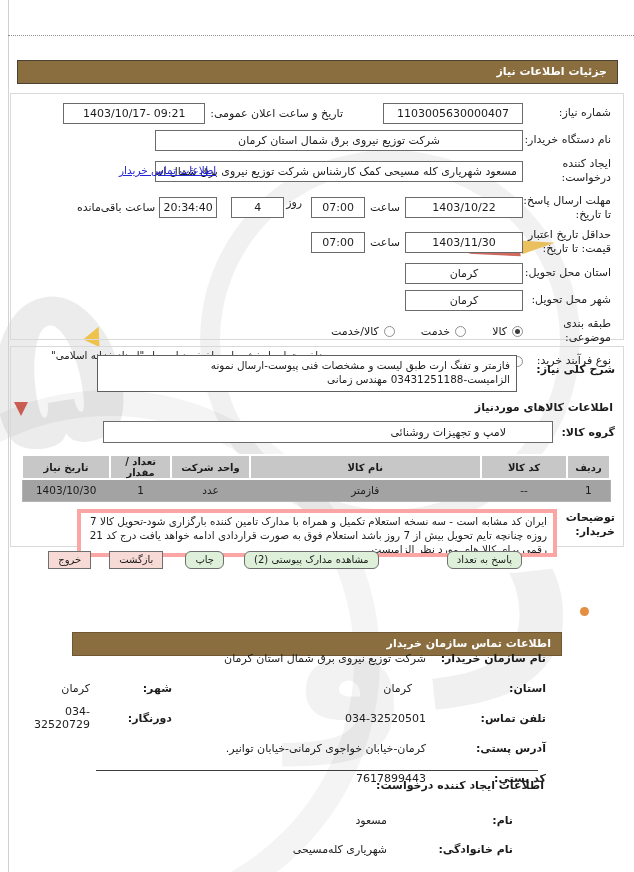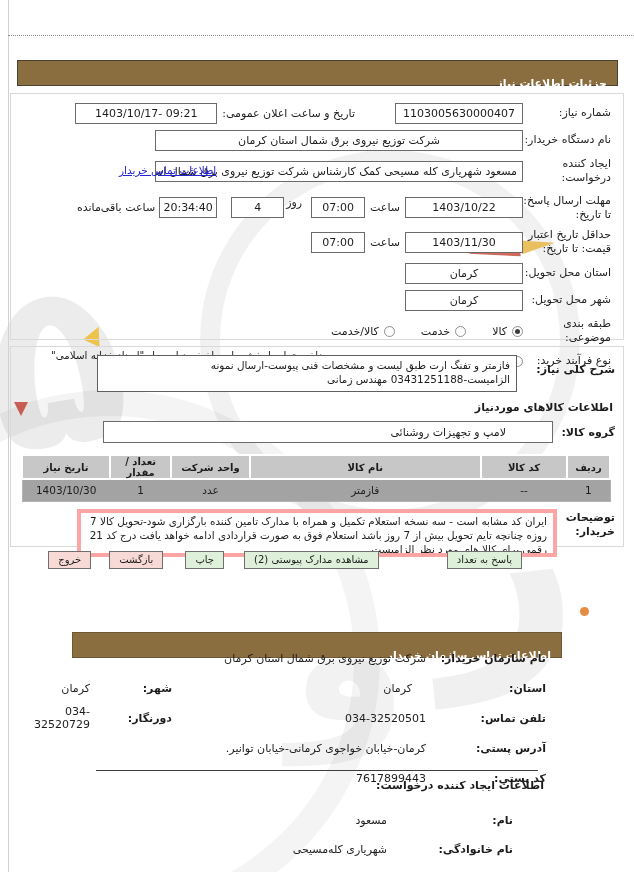--- a/index.html
+++ b/index.html
@@ -24,34 +24,34 @@
   .wm-y1{left:86px;top:326px;border-left:9px solid transparent;border-right:9px solid transparent;border-bottom:18px solid #edc24d;transform:rotate(24deg);}
   .wm-r1{left:468px;top:243px;border-top:8px solid transparent;border-bottom:8px solid transparent;border-right:52px solid rgba(201,79,67,0.85);transform:rotate(-6deg);}
   .wm-y2{left:521px;top:238px;border-top:7px solid transparent;border-bottom:7px solid transparent;border-left:34px solid rgba(233,185,78,0.9);transform:rotate(-8deg);}
   .wm-r2{left:14px;top:402px;border-left:7px solid transparent;border-right:7px solid transparent;border-top:14px solid rgba(194,59,46,0.8);}
   .wm-dot{position:absolute;left:580px;top:607px;width:9px;height:9px;border-radius:50%;background:#e0791f;opacity:.85;}
 
   
   .content{position:absolute;inset:0;z-index:1;direction:rtl;}
 
   .bar{position:absolute;height:24px;background:#8a6e40;border:1px solid #4a4334;
-       color:#fff;font-weight:bold;font-size:11px;line-height:22px;padding:12px 10px;}
+       color:#fff;font-weight:bold;font-size:11px;line-height:22px;padding:0 10px;}
   .bar1{top:60px;right:16px;left:17px;}
   .bar2{top:632px;right:72px;left:72px;border-color:#6e5732;}
 
   .groupbox{position:absolute;right:10px;left:10px;border:1px solid #d9d9d9;}
   .g1{top:93px;height:247px;padding:9px 12px 0 12px;}
   .g2{top:346px;height:201px;padding:6px 8px 0 8px;}
 
   .frow{display:flex;align-items:center;margin-bottom:6px;}
   .flabel{width:88px;flex:0 0 88px;line-height:1.3;color:#222;}
   .fbox{background:#fff;border:1px solid #6b6b6b;height:21px;display:flex;align-items:center;
         padding:2px 5px;overflow:hidden;white-space:nowrap;}
   .center{justify-content:center;}
-  .w-num{width:128px;}
+  .w-num{width:140px;}
   .w-date{width:118px;}
   .w-hour{width:54px;}
   .w-day{width:53px;}
   .w-rem{width:58px;}
   .w-wide{width:368px;}
   .w-city{width:118px;}
   .mini-label{margin:0 5px;}
   .raised{position:relative;top:-5px;margin-right:9px;margin-left:2px;}
   .gap14{margin-right:14px;}
   .rem-label{margin-right:4px;}
@@ -88,21 +88,21 @@
 
   .notes-row{display:flex;align-items:flex-start;padding-left:58px;margin-top:7px;}
   .notes-row .flabel4{width:58px;flex:0 0 58px;font-weight:bold;line-height:1.3;padding-top:2px;}
   .notes-box{flex:1;height:48px;font-size:10.4px;line-height:1.35;padding:1px 6px;
              background:#fff;border:4px solid #fca5a5;overflow:hidden;}
 
   .btn-row{position:absolute;top:551px;right:112px;left:0;display:flex;align-items:center;}
   .btn{height:18px;font-size:10px;line-height:16px;padding:0 9px;border:1px solid #6f6f6f;
        color:#1c1c1c;text-align:center;cursor:pointer;white-space:nowrap;
        font-family:"DejaVu Sans",sans-serif;}
-  .btn-green{background:#def0da;}
+  .btn-green{background:#def0da;border-radius:6px;}
   .btn-pink{background:#f7d9d6;}
   .ml68{margin-left:68px;} .ml20{margin-left:20px;} .ml22{margin-left:22px;} .ml18{margin-left:18px;}
 
   .contact{position:absolute;top:643px;right:88px;left:50px;}
   .crow{display:grid;grid-template-columns:106px 268px 80px 1fr;align-items:center;height:30px;}
   .clabel{font-weight:bold;}
   .cval{text-align:right;padding-right:14px;}
   .cval2{text-align:right;padding-right:2px;}
   .cspan{grid-column:2 / 5;}
 

